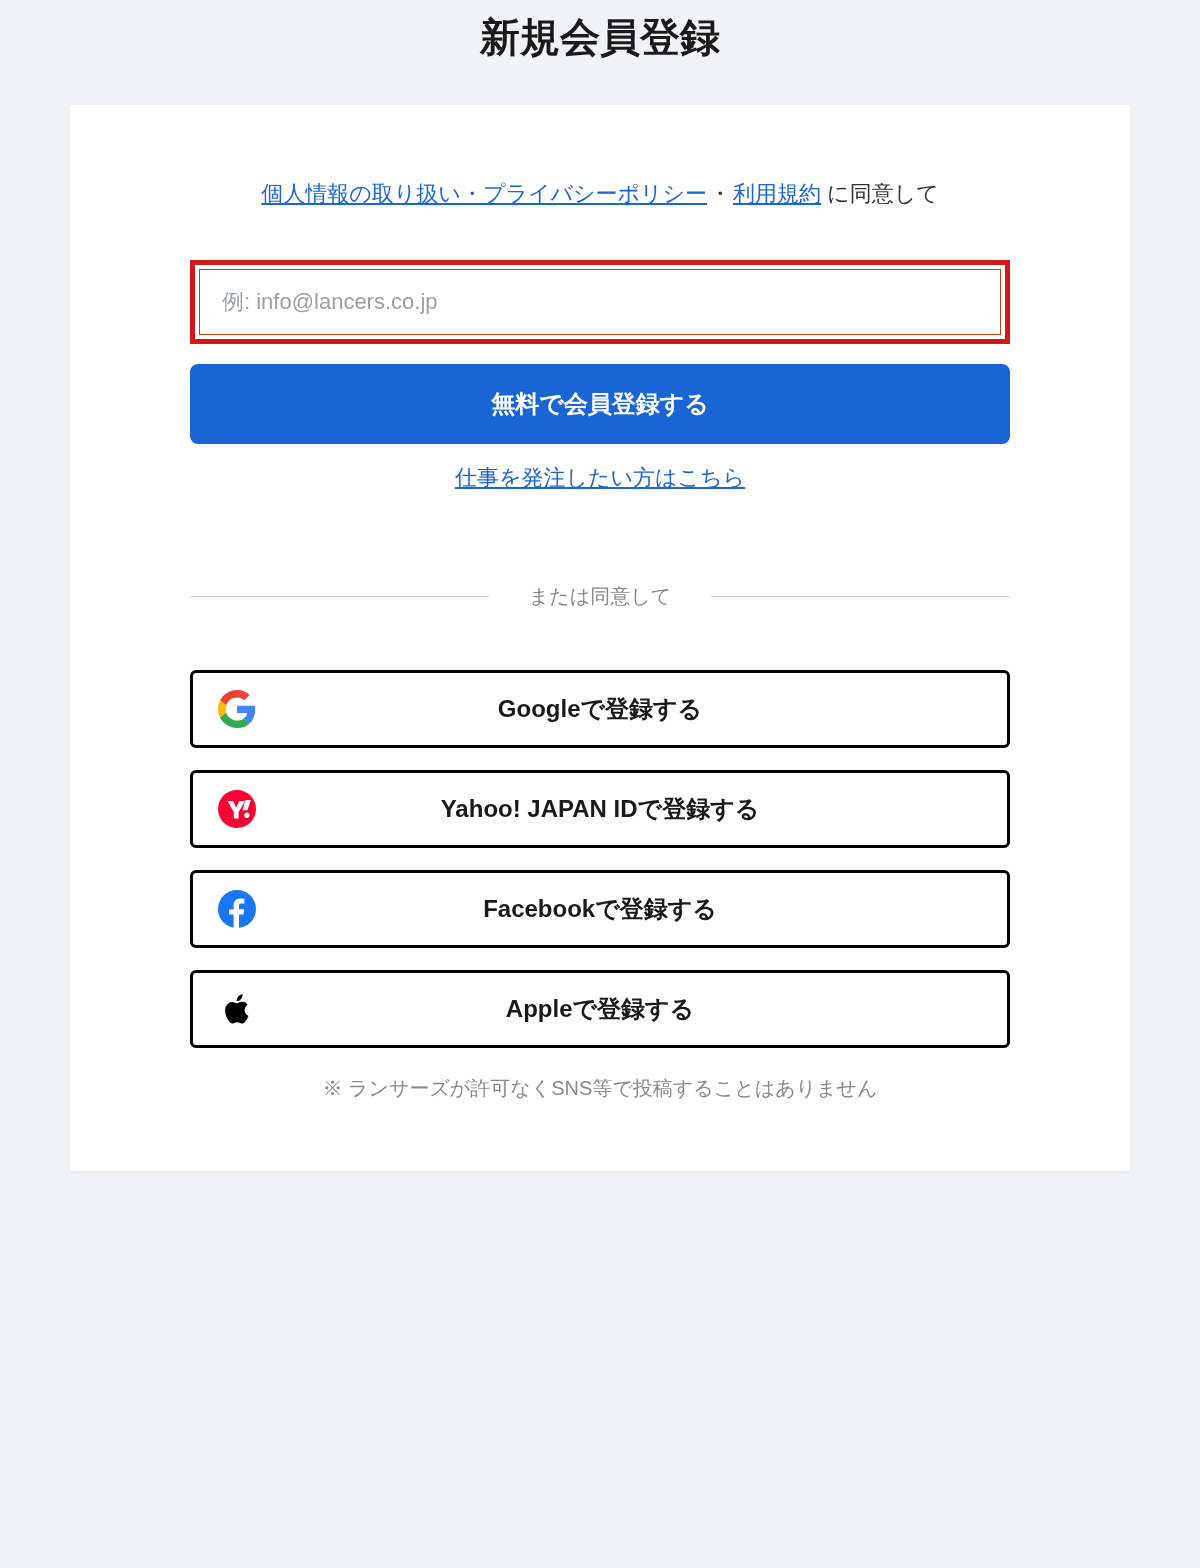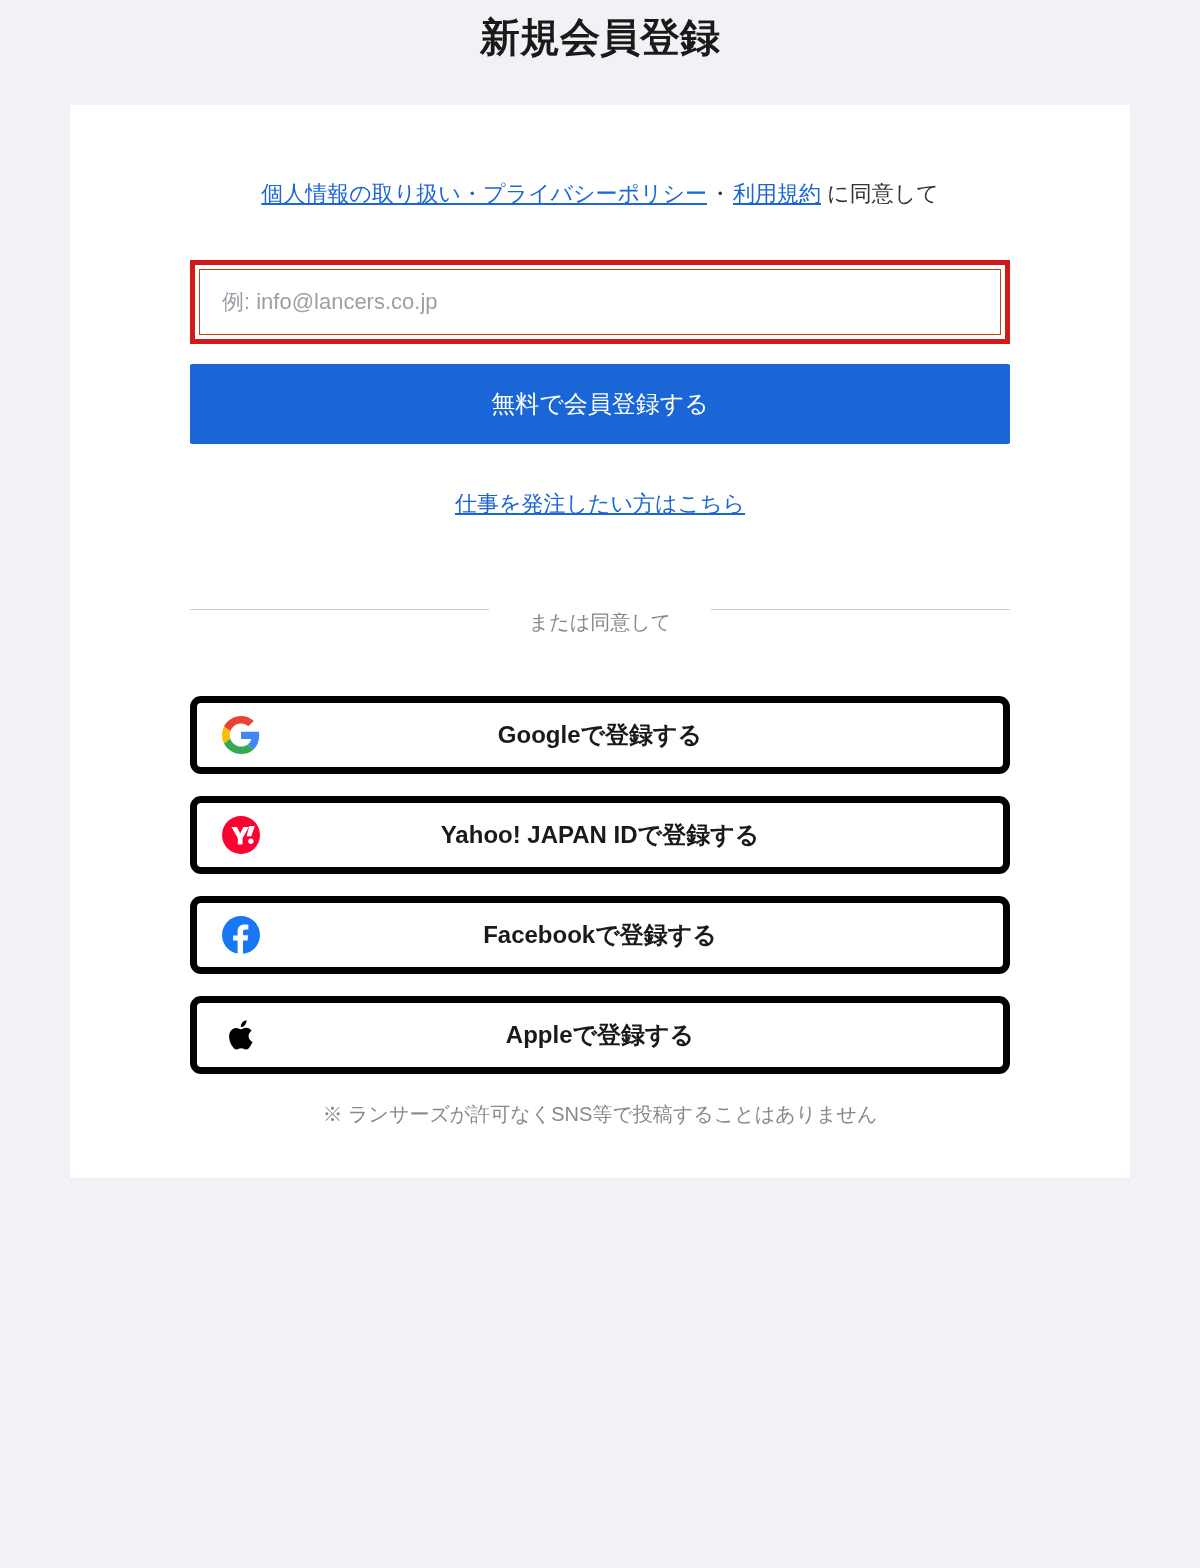--- a/index.html
+++ b/index.html
@@ -14,21 +14,21 @@
       text-align: center;
       font-size: 40px;
       font-weight: 700;
       color: #1a1a1a;
       margin-bottom: 40px;
     }
     .card {
       background: #fff;
       width: 1060px;
       margin: 0 auto;
-      padding: 70px 120px 46px 120px;
+      padding: 70px 120px 65px 120px;
       box-shadow: 0 1px 3px rgba(0,0,0,0.04);
     }
     .consent-line {
       text-align: center;
       font-size: 22px;
       color: #333;
       line-height: 1.7;
       margin-bottom: 48px;
     }
     .consent-line a {
@@ -58,50 +58,51 @@
     }
     .email-input::placeholder { color: #9aa0a6; }
     .primary-button {
       display: block;
       width: 100%;
       background: #1b66d6;
       color: #fff;
       border: none;
       height: 80px;
       font-size: 24px;
-      font-weight: 400;
-      border-radius: 2px;
+      font-weight: 700;
+      border-radius: 8px;
       cursor: pointer;
-      margin-bottom: 45px;
+      margin-bottom: 19px;
     }
     .client-link {
       display: block;
       text-align: center;
       color: #1b66d6;
       font-size: 22px;
       text-decoration: underline;
       margin-bottom: 90px;
     }
     .divider-row {
       display: flex;
+      align-items: center;
       margin-bottom: 60px;
     }
     .divider-line { flex: 1; height: 1px; background: #ccc; }
     .divider-text {
       color: #888;
       font-size: 20px;
       padding: 0 40px;
     }
     .social-btn {
       display: flex;
       align-items: center;
       width: 100%;
       height: 78px;
-      border: 7px solid #000000;
-      border-radius: 11px;
+      border: 3px solid #000000;
+      border-radius: 6px;
       background: #fff;
       cursor: pointer;
       margin-bottom: 22px;
       padding: 0 24px;
       font-size: 24px;
       font-weight: 700;
       color: #1a1a1a;
     }
     .social-icon {
       width: 40px;

